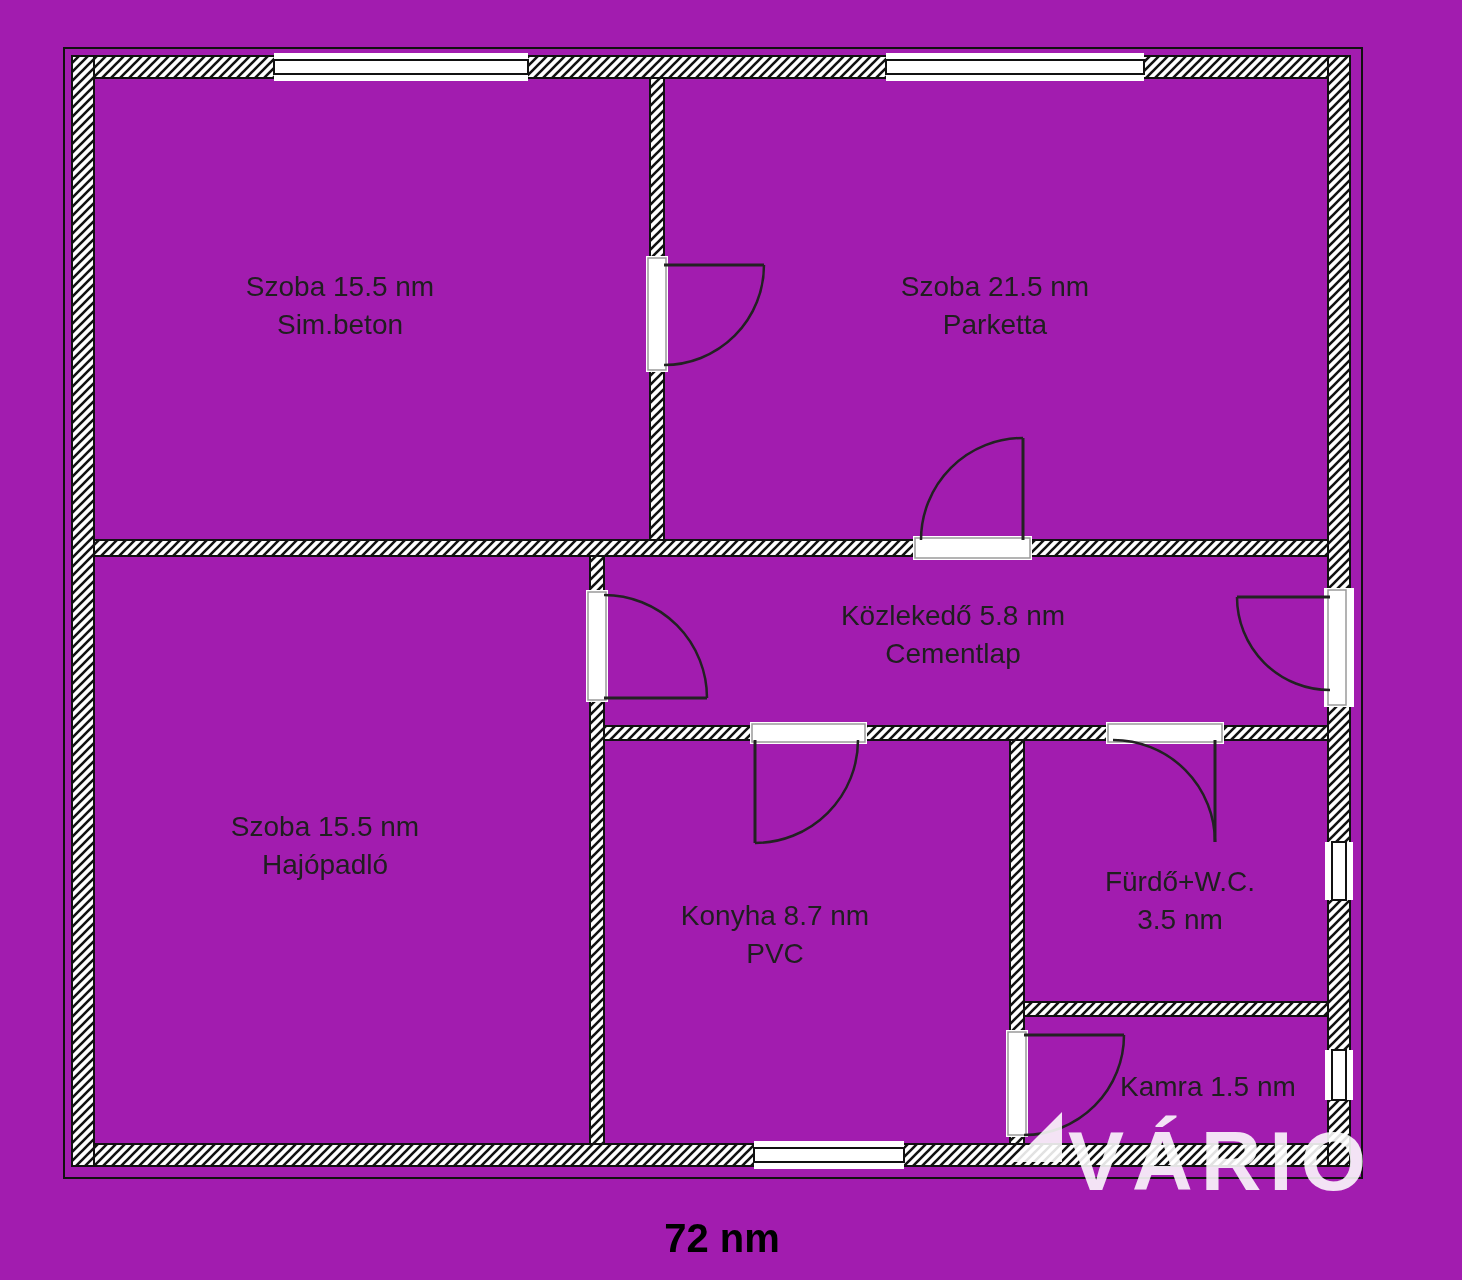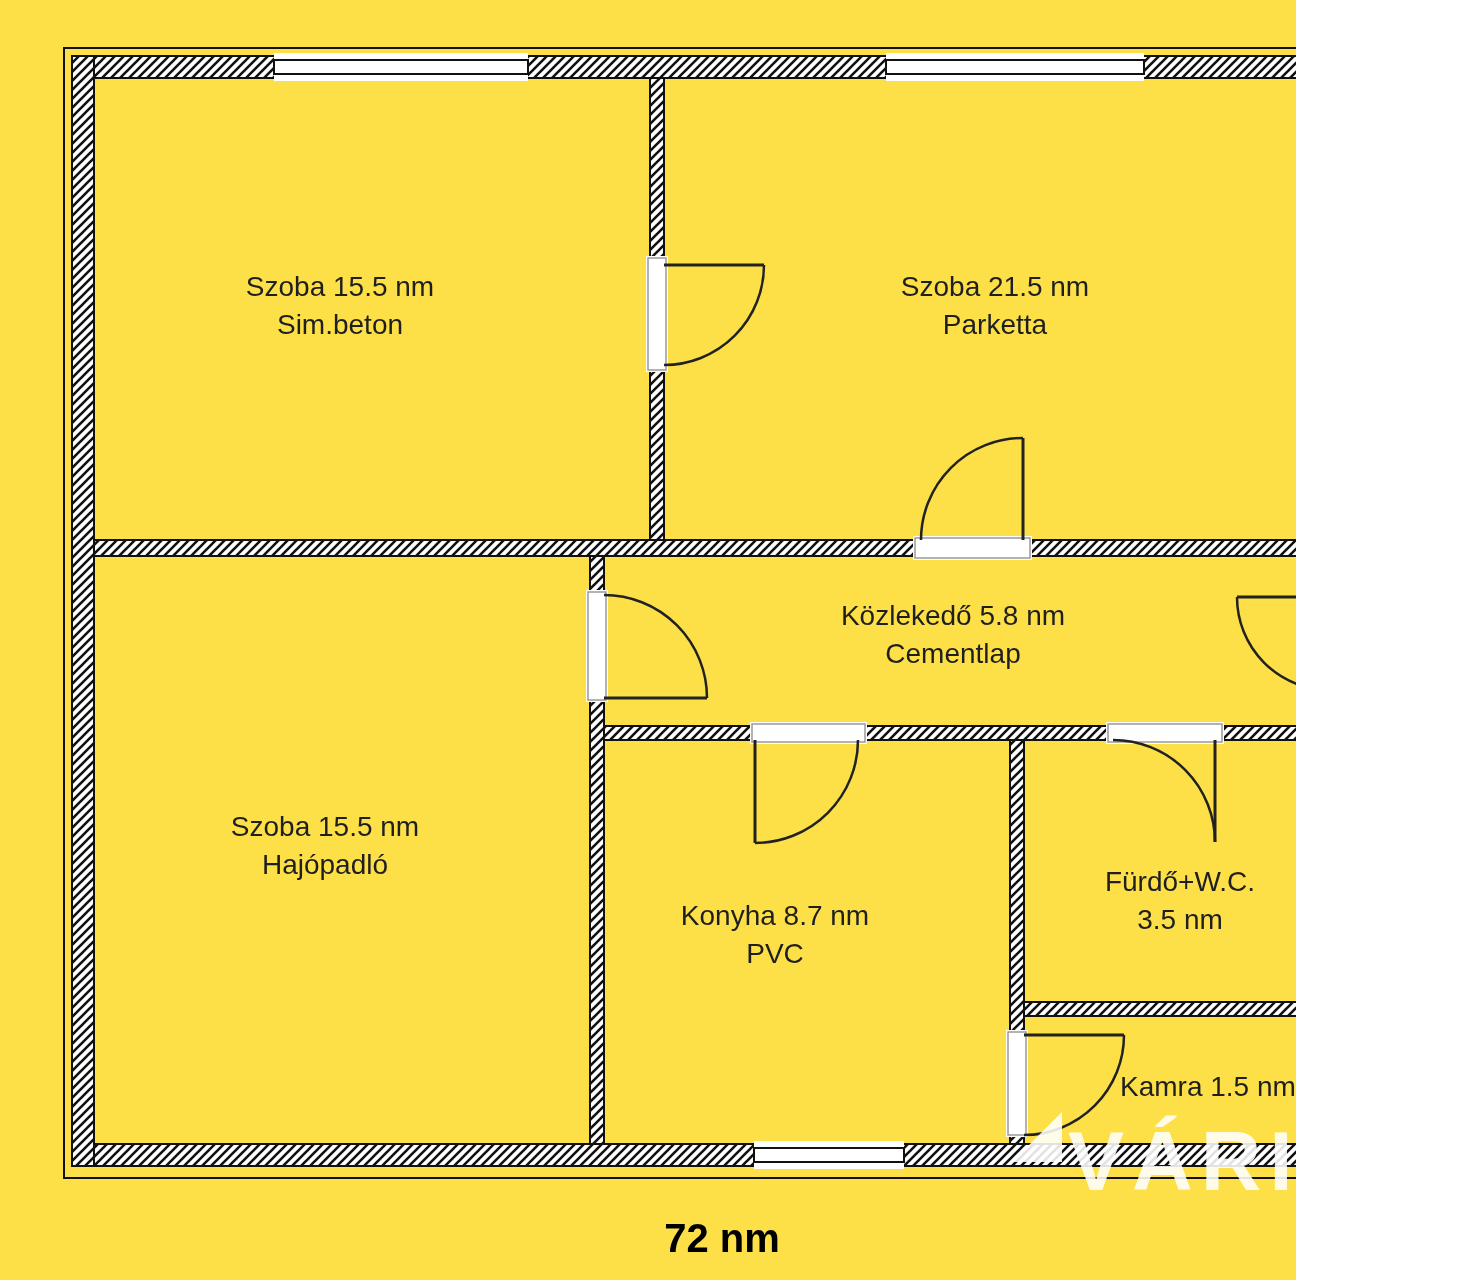--- a/index.html
+++ b/index.html
@@ -1,19 +1,19 @@
 <!DOCTYPE html>
 <html><head>
 <meta charset="utf-8">
 <style>
   html,body{margin:0;padding:0;background:#ffffff;}
   .plan-wrap{
     position:relative;
-    width:1296px;height:1280px;
-    background:#fde047;
+    width:1462px;height:1280px;
+    background:#a21caf;
     overflow:hidden;
     font-family:"Liberation Sans",sans-serif;
   }
   svg{position:absolute;left:0;top:0;}
   .wall{fill:url(#hatch);stroke:#111;stroke-width:2;}
   .outer-line{fill:none;stroke:#111;stroke-width:2;}
   .gap{fill:#ffffff;stroke:none;}
   .jamb{fill:#ffffff;stroke:#9a9a9a;stroke-width:1.5;}
   .leaf{stroke:#222;stroke-width:3;fill:none;}
   .swing{stroke:#222;stroke-width:2.5;fill:none;}

